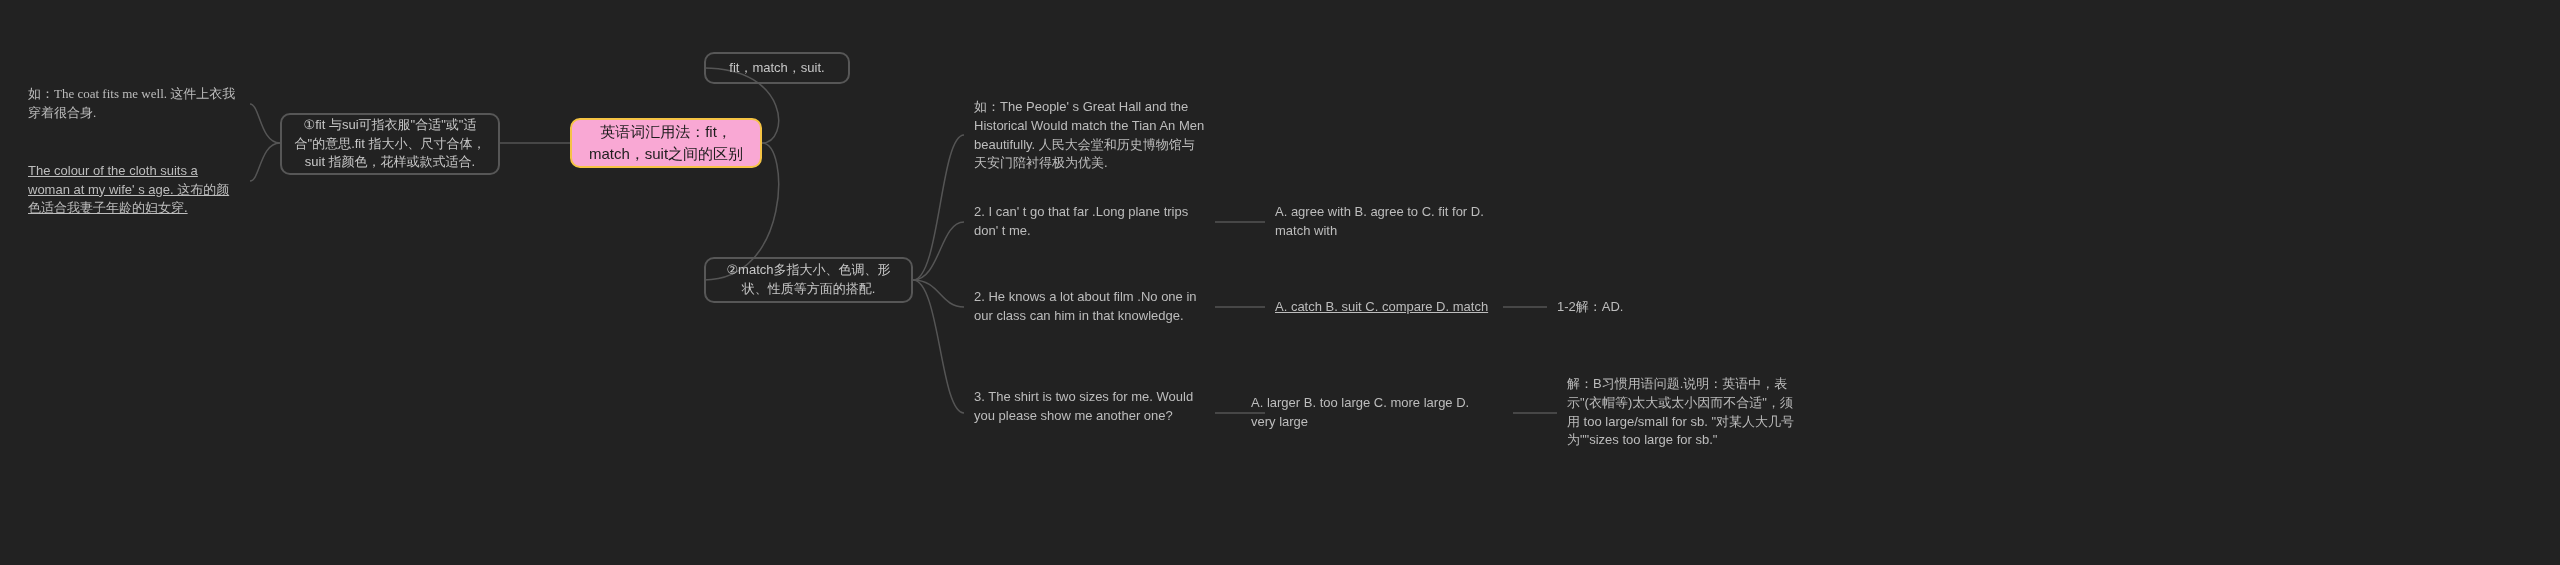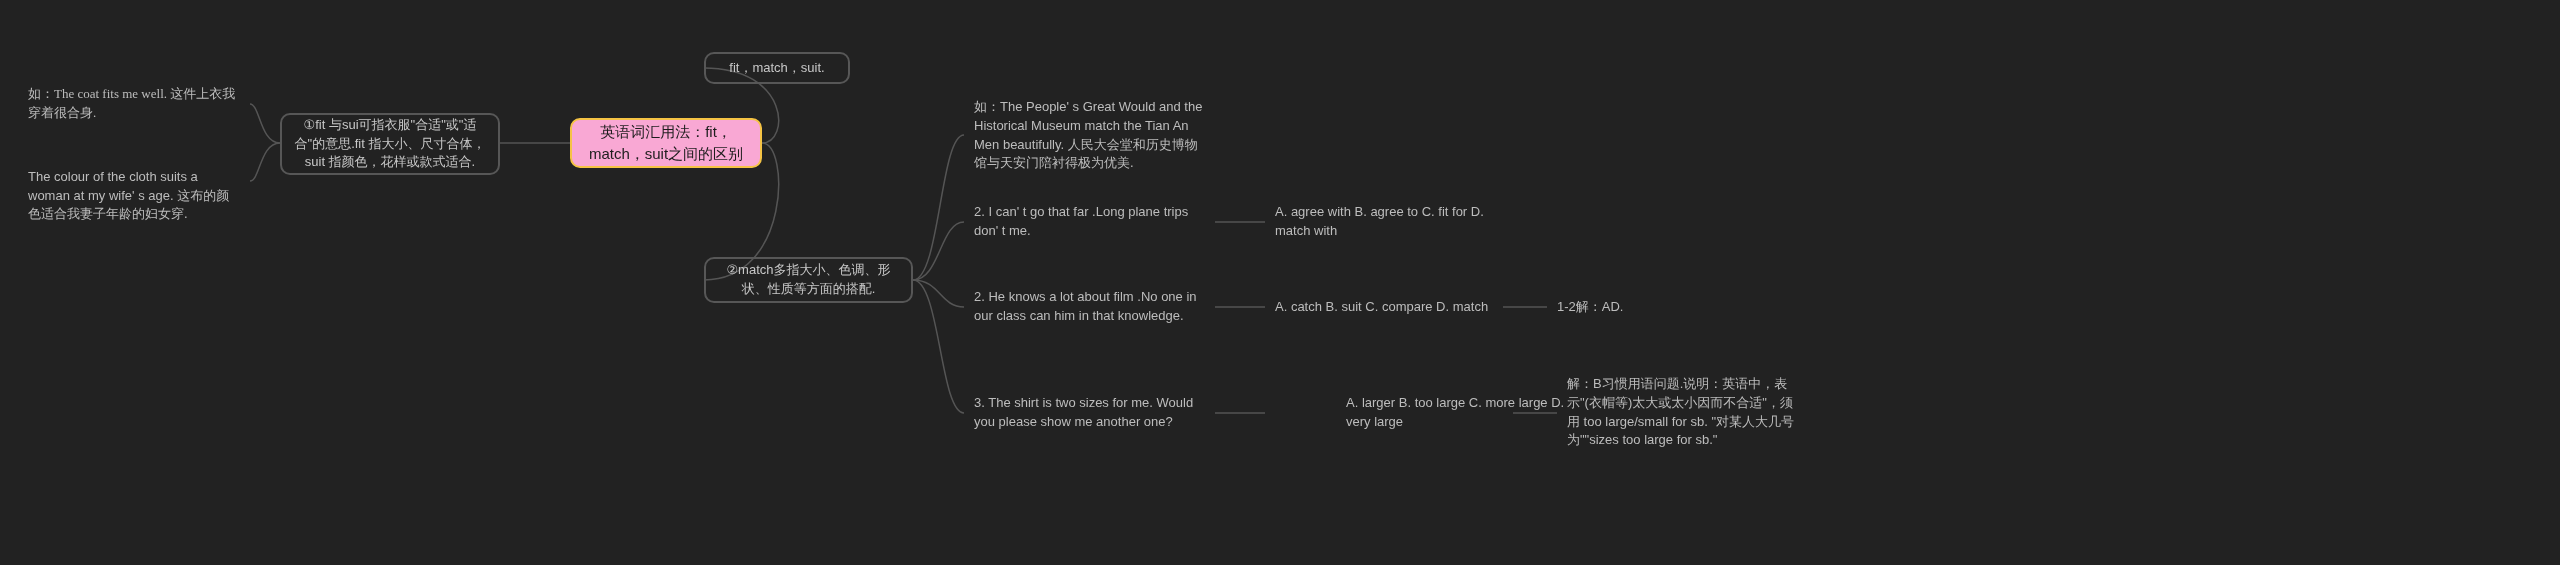--- a/index.html
+++ b/index.html
@@ -91,54 +91,54 @@
 </div>
 
 <div class="node" style="left:280px; top:113px; width:220px; height:62px;">
   <span>①fit 与sui可指衣服"合适"或"适合"的意思.fit 指大小、尺寸合体，suit 指颜色，花样或款式适合.</span>
 </div>
 
 <div class="node leaf" style="left:18px; top:86px; width:233px; height:36px;font-family:Liberation Serif, serif;">
   <span>如：The coat fits me well. 这件上衣我穿着很合身.</span>
 </div>
 
-<div class="node leaf" style="left:18px; top:171px; width:233px; height:50px;">
+<div class="node leaf" style="left:18px; top:165px; width:233px; height:50px;text-decoration:underline;">
   <span>The colour of the cloth suits a woman at my wife' s age. 这布的颜色适合我妻子年龄的妇女穿.</span>
 </div>
 
 <div class="node" style="left:704px; top:52px; width:146px; height:32px;">
   <span>fit，match，suit.</span>
 </div>
 
 <div class="node" style="left:704px; top:257px; width:209px; height:46px;">
   <span>②match多指大小、色调、形状、性质等方面的搭配.</span>
 </div>
 
 <div class="node leaf" style="left:964px; top:98px; width:251px; height:75px;">
-  <span>如：The People' s Great Would and the Historical Museum match the Tian An Men beautifully. 人民大会堂和历史博物馆与天安门陪衬得极为优美.</span>
+  <span>如：The People' s Great Hall and the Historical Would match the Tian An Men beautifully. 人民大会堂和历史博物馆与天安门陪衬得极为优美.</span>
 </div>
 
 <div class="node leaf" style="left:964px; top:203px; width:251px; height:38px;">
   <span>2. I can' t go that far .Long plane trips don' t me.</span>
 </div>
 <div class="node leaf" style="left:1265px; top:203px; width:238px; height:38px;">
   <span>A. agree with B. agree to C. fit for D. match with</span>
 </div>
 
 <div class="node leaf" style="left:964px; top:288px; width:251px; height:38px;">
   <span>2. He knows a lot about film .No one in our class can him in that knowledge.</span>
 </div>
-<div class="node leaf" style="left:1265px; top:295px; width:238px; height:24px;">
+<div class="node leaf" style="left:1265px; top:295px; width:238px; height:24px;text-decoration:underline;">
   <span>A. catch B. suit C. compare D. match</span>
 </div>
 <div class="node leaf" style="left:1547px; top:295px; width:90px; height:24px;text-align:center;">
   <span>1-2解：AD.</span>
 </div>
 
-<div class="node leaf" style="left:964px; top:394px; width:251px; height:38px;">
+<div class="node leaf" style="left:964px; top:394px; width:251px; height:38px;align-items:flex-end;">
   <span>3. The shirt is two sizes for me. Would you please show me another one?</span>
 </div>
-<div class="node leaf" style="left:1336px; top:394px; width:248px; height:38px;">
+<div class="node leaf" style="left:1241px; top:394px; width:248px; height:38px;">
   <span>A. larger B. too large C. more large D. very large</span>
 </div>
 <div class="node leaf" style="left:1557px; top:375px; width:256px; height:75px;">
   <span>解：B习惯用语问题.说明：英语中，表示"(衣帽等)太大或太小因而不合适"，须用 too large/small for sb. "对某人大几号为""sizes too large for sb."</span>
 </div>
 
 </body></html>

